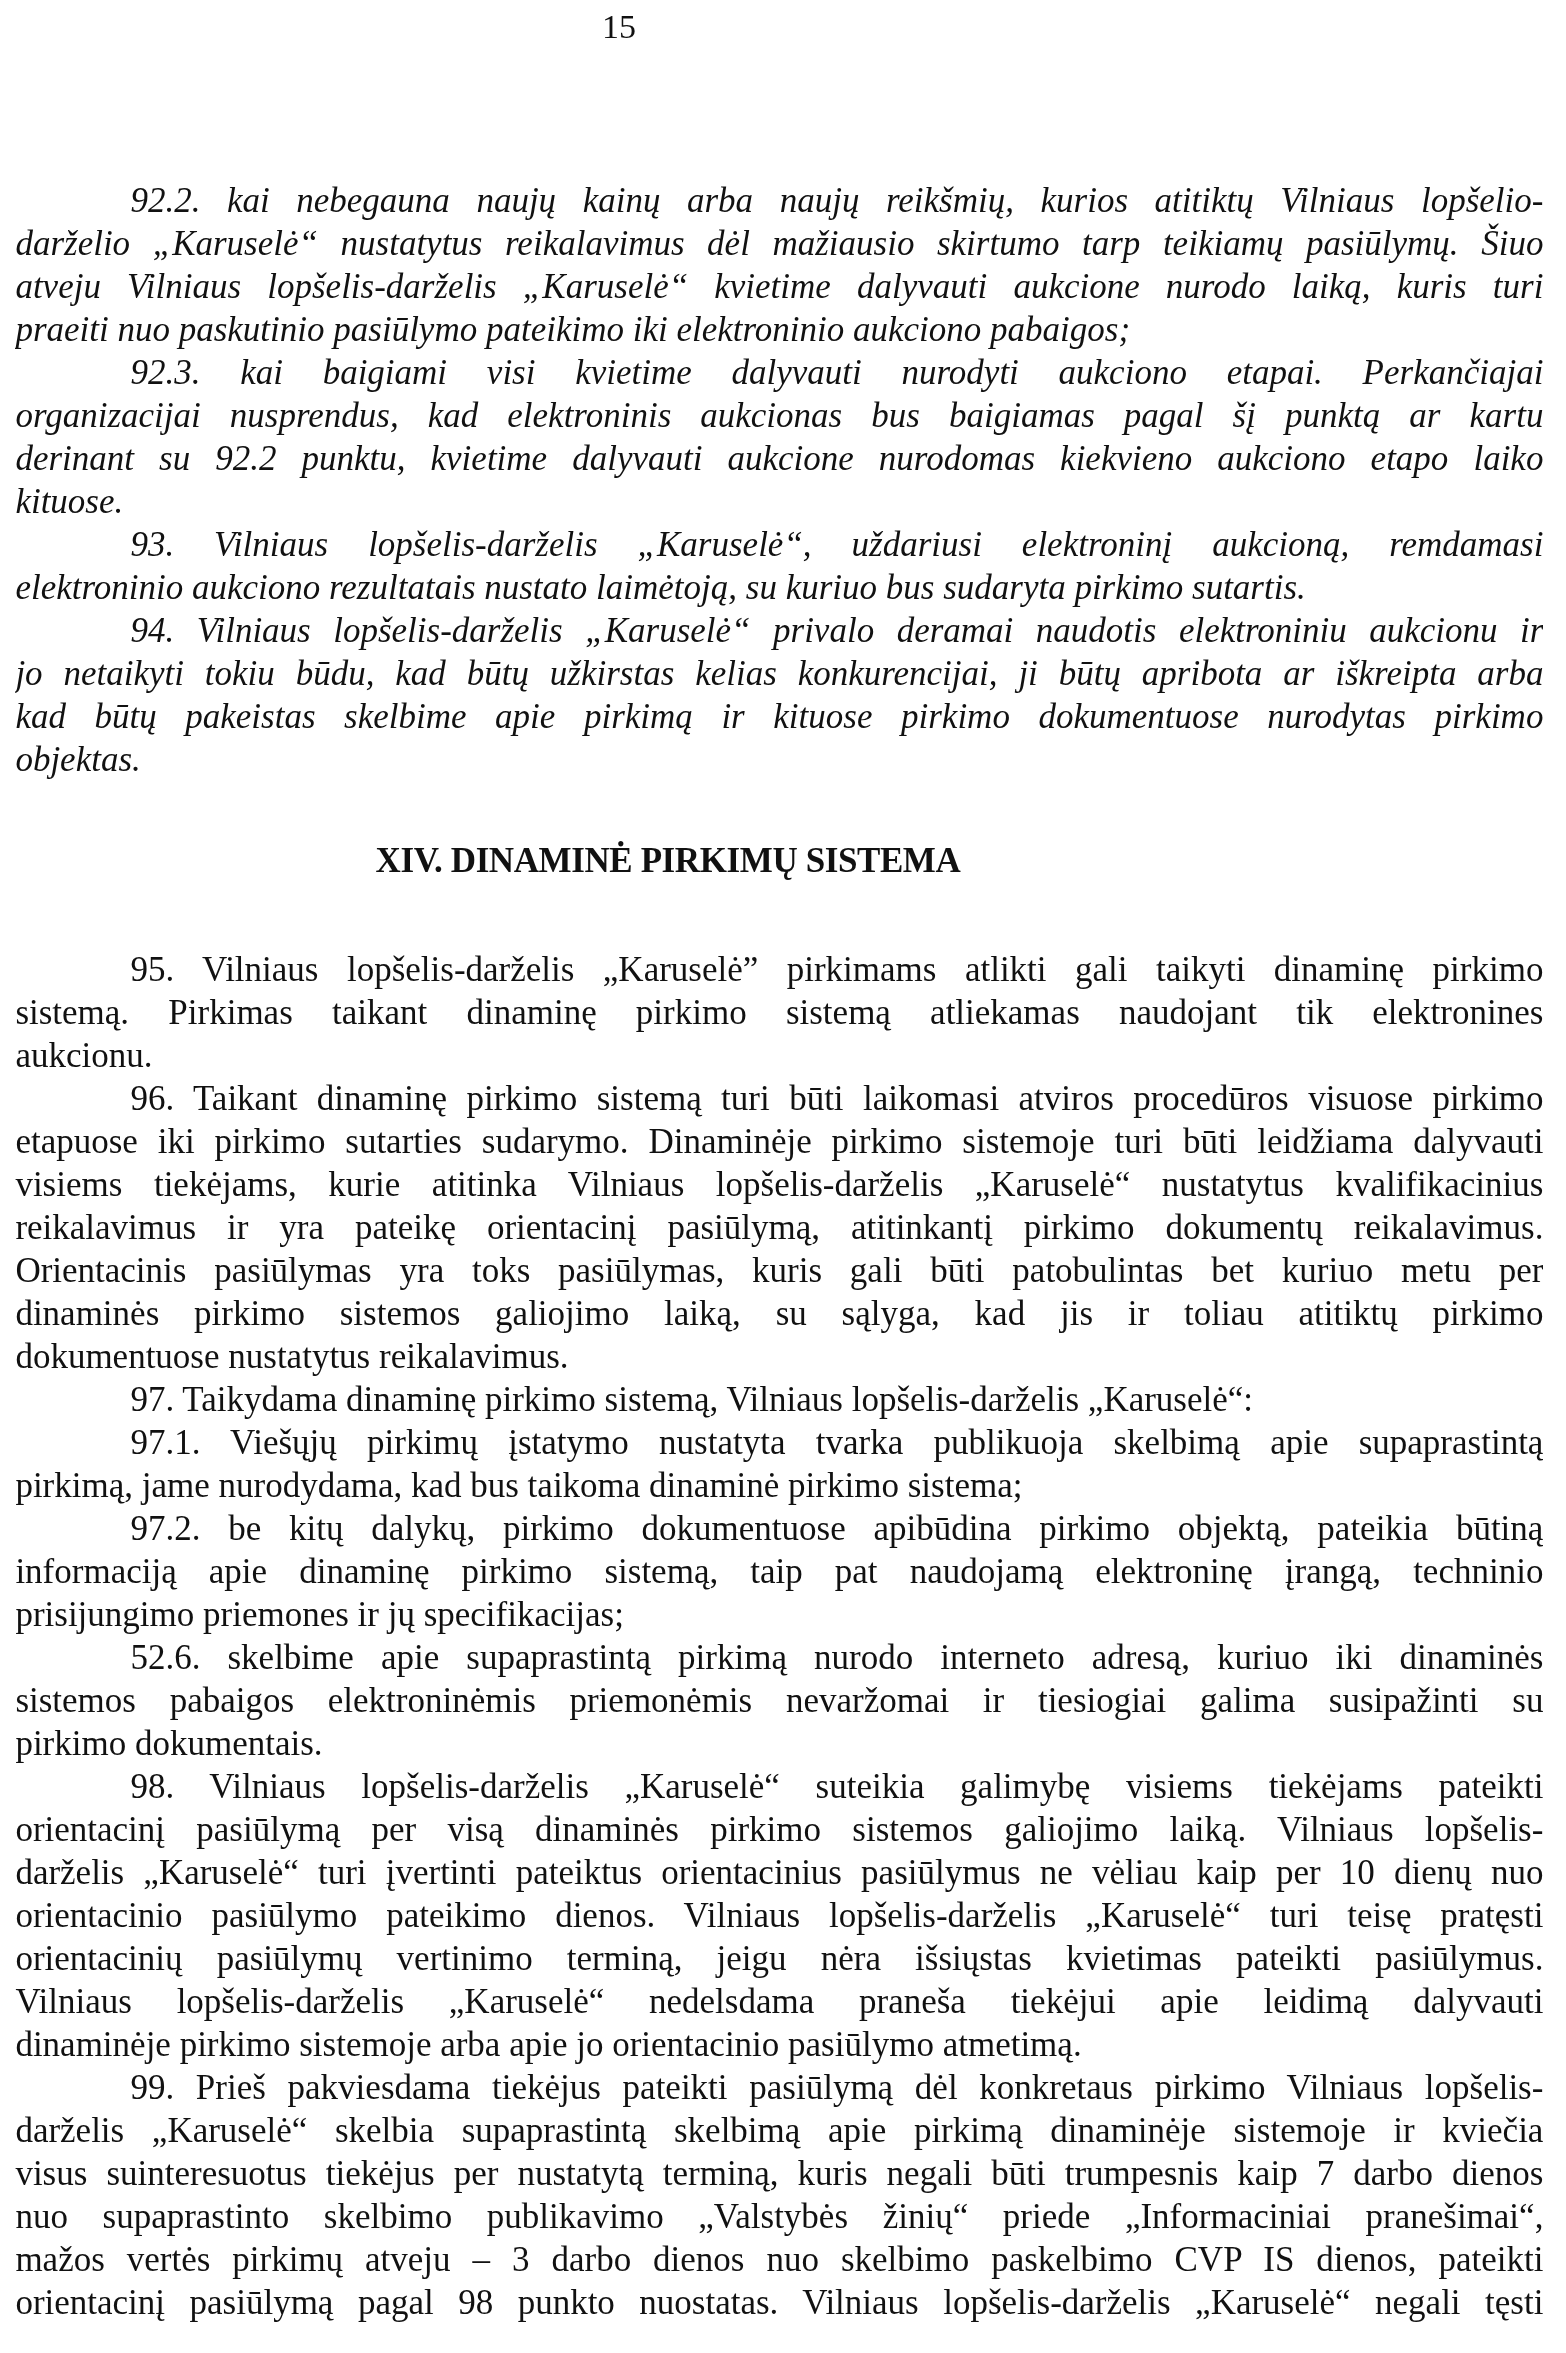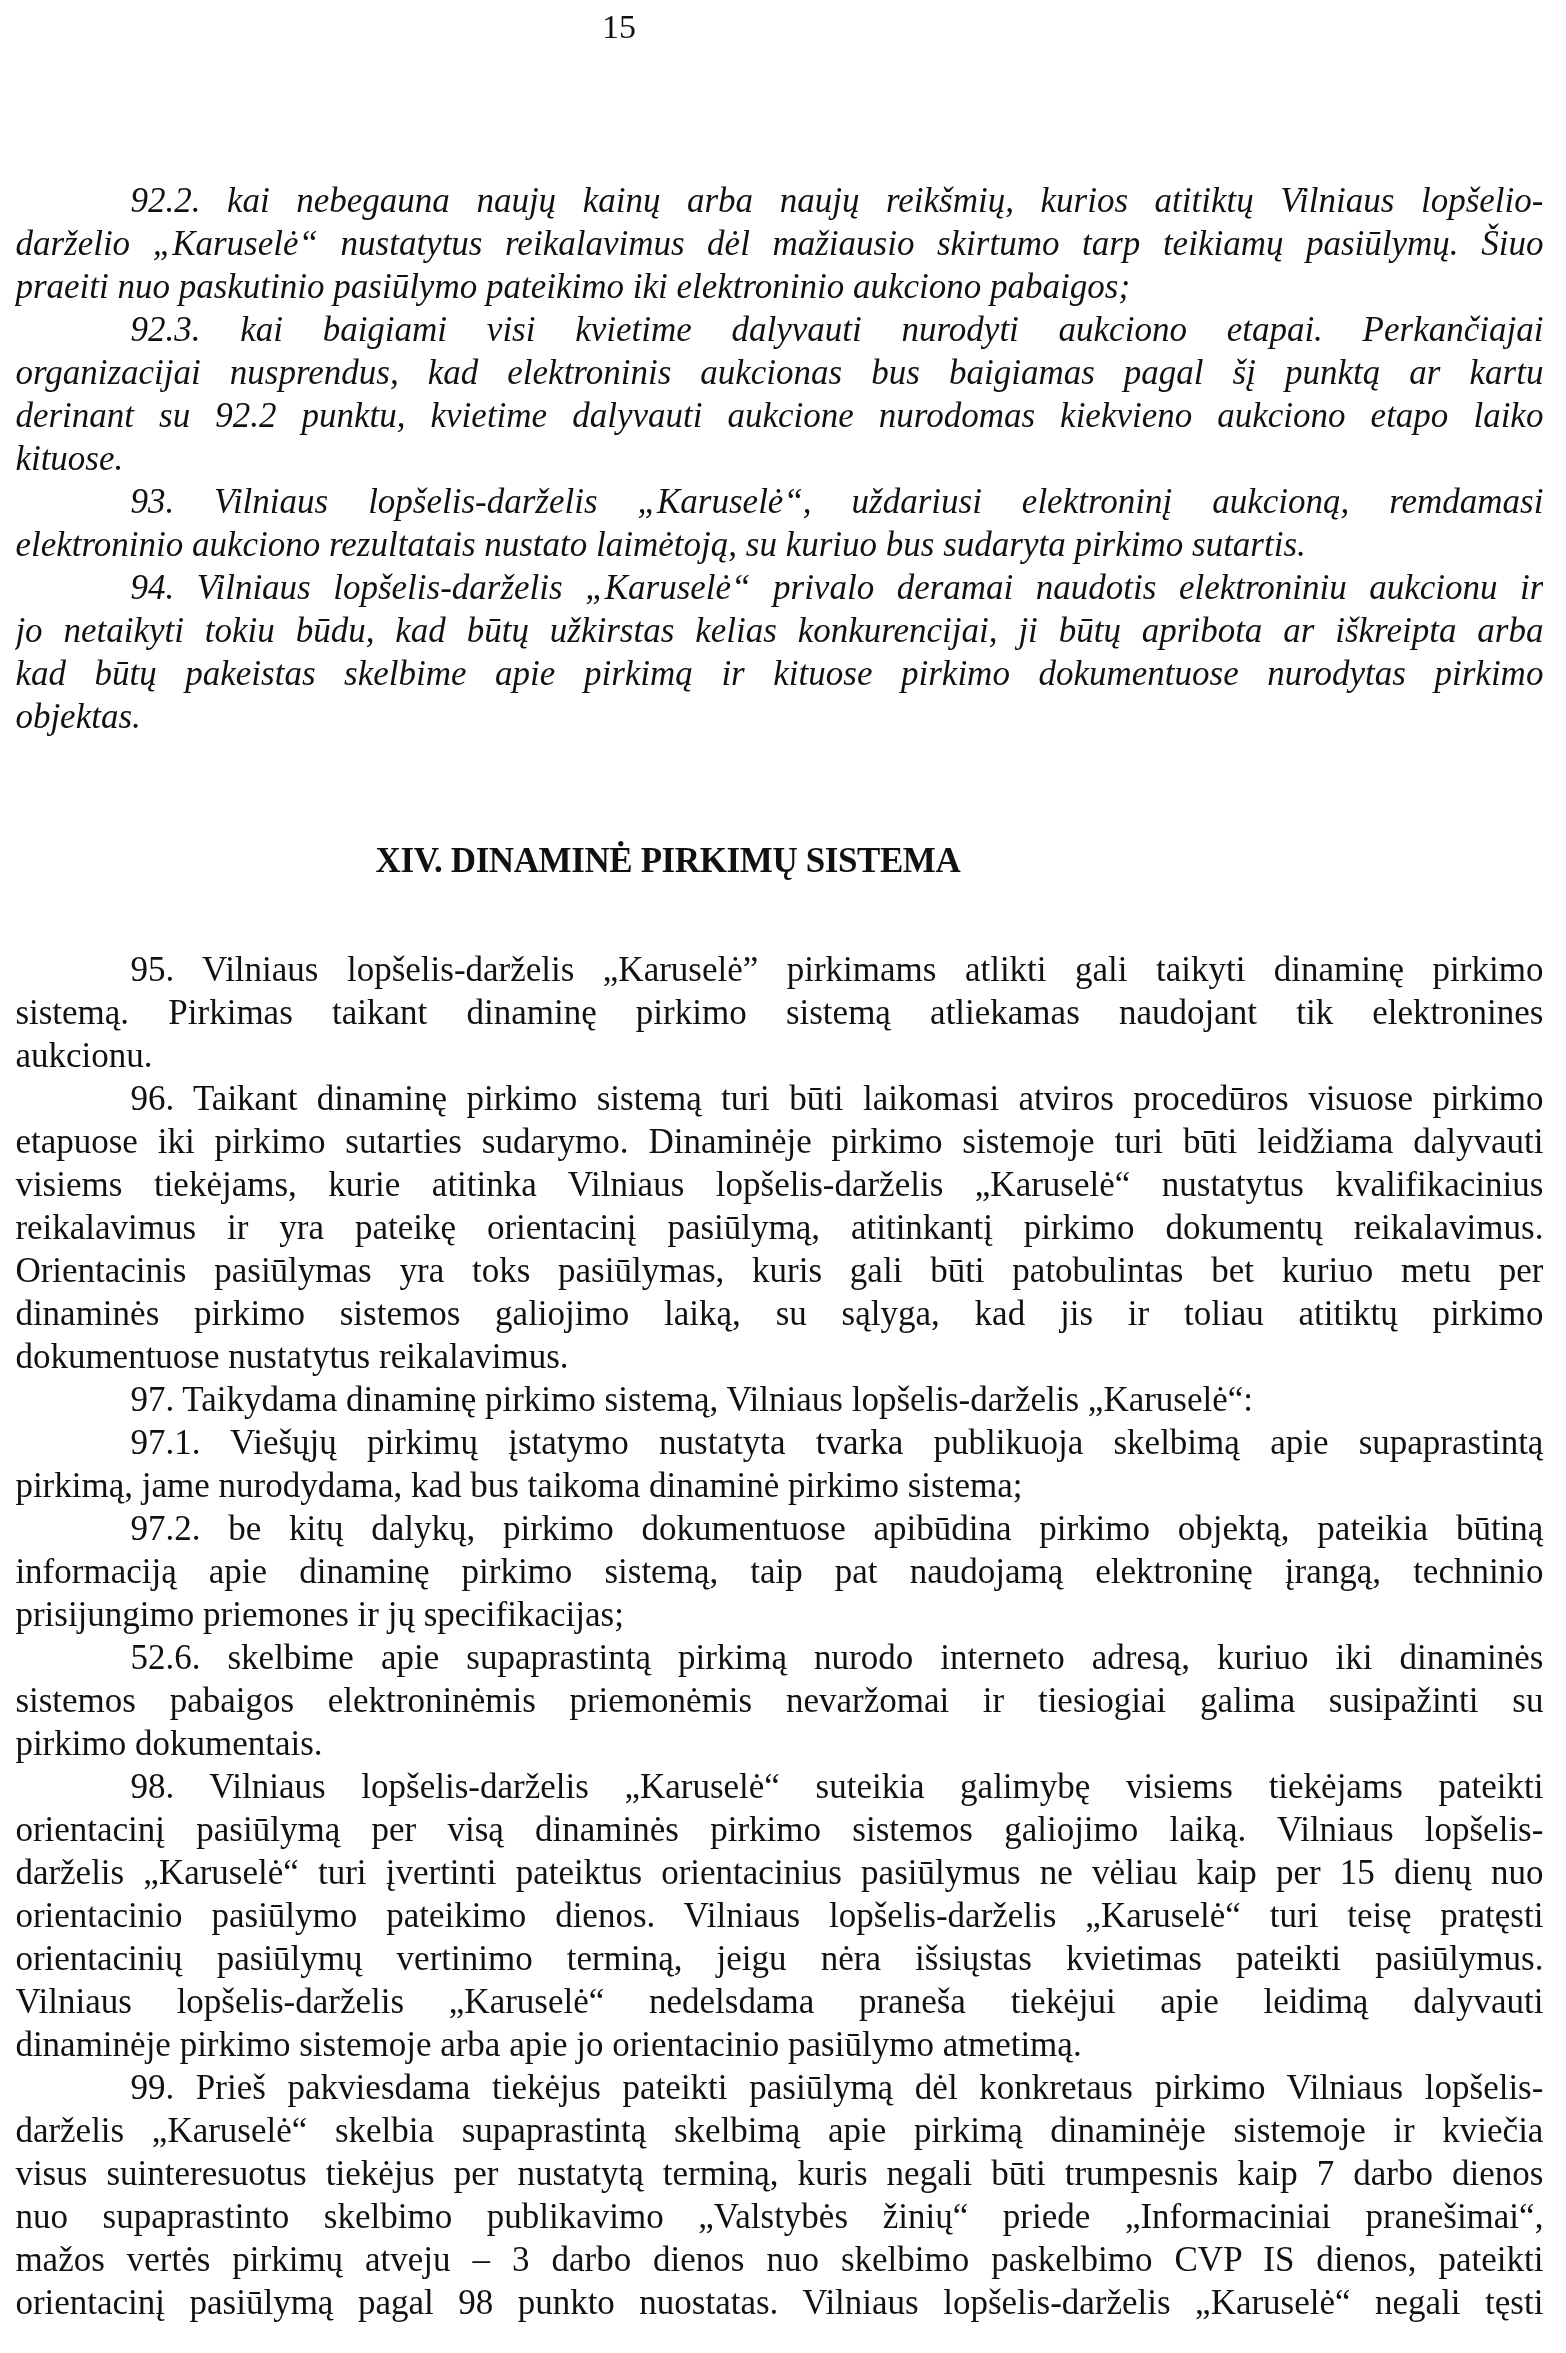--- a/index.html
+++ b/index.html
@@ -33,20 +33,21 @@
 </head>
 <body>
 
 <div class="page">
   <div class="page-number">15</div>
 
   <div class="body-block" id="block-before" style="top:179px;font-style:italic;">
       <div class="paragraph">
         <span class="line indent">92.2. kai nebegauna naujų kainų arba naujų reikšmių, kurios atitiktų Vilniaus lopšelio-</span>
         <span class="line">darželio „Karuselė“  nustatytus reikalavimus dėl mažiausio skirtumo tarp teikiamų pasiūlymų. Šiuo</span>
+        <span class="line">atveju Vilniaus lopšelis-darželis „Karuselė“ kvietime dalyvauti aukcione nurodo laiką, kuris turi</span>
         <span class="line last">praeiti nuo paskutinio pasiūlymo pateikimo iki elektroninio aukciono pabaigos;</span>
       </div>
       <div class="paragraph">
         <span class="line indent">92.3. kai baigiami visi kvietime dalyvauti nurodyti aukciono etapai. Perkančiajai</span>
         <span class="line">organizacijai nusprendus, kad elektroninis aukcionas bus baigiamas pagal šį punktą ar kartu</span>
         <span class="line">derinant su 92.2 punktu, kvietime dalyvauti aukcione nurodomas kiekvieno aukciono etapo laiko</span>
         <span class="line last">kituose.</span>
       </div>
       <div class="paragraph">
         <span class="line indent">93. Vilniaus lopšelis-darželis „Karuselė“, uždariusi elektroninį aukcioną, remdamasi</span>
@@ -90,21 +91,21 @@
         <span class="line last">prisijungimo priemones ir jų specifikacijas;</span>
       </div>
       <div class="paragraph">
         <span class="line indent">52.6. skelbime apie supaprastintą pirkimą nurodo interneto adresą, kuriuo iki dinaminės</span>
         <span class="line">sistemos pabaigos elektroninėmis priemonėmis nevaržomai ir tiesiogiai galima susipažinti su</span>
         <span class="line last">pirkimo dokumentais.</span>
       </div>
       <div class="paragraph">
         <span class="line indent">98. Vilniaus lopšelis-darželis „Karuselė“  suteikia galimybę visiems tiekėjams pateikti</span>
         <span class="line">orientacinį pasiūlymą per visą dinaminės pirkimo sistemos galiojimo laiką. Vilniaus lopšelis-</span>
-        <span class="line">darželis „Karuselė“  turi įvertinti pateiktus orientacinius pasiūlymus ne vėliau kaip per 15 dienų nuo</span>
+        <span class="line">darželis „Karuselė“  turi įvertinti pateiktus orientacinius pasiūlymus ne vėliau kaip per 10 dienų nuo</span>
         <span class="line">orientacinio pasiūlymo pateikimo dienos. Vilniaus lopšelis-darželis „Karuselė“  turi teisę pratęsti</span>
         <span class="line">orientacinių pasiūlymų vertinimo terminą, jeigu nėra išsiųstas kvietimas pateikti pasiūlymus.</span>
         <span class="line">Vilniaus lopšelis-darželis „Karuselė“ nedelsdama praneša tiekėjui apie leidimą dalyvauti</span>
         <span class="line last">dinaminėje pirkimo sistemoje arba apie jo orientacinio pasiūlymo atmetimą.</span>
       </div>
       <div class="paragraph">
         <span class="line indent">99. Prieš pakviesdama tiekėjus pateikti pasiūlymą dėl konkretaus pirkimo Vilniaus lopšelis-</span>
         <span class="line">darželis „Karuselė“  skelbia supaprastintą skelbimą apie pirkimą dinaminėje sistemoje ir kviečia</span>
         <span class="line">visus suinteresuotus tiekėjus per nustatytą terminą, kuris negali būti trumpesnis kaip 7 darbo dienos</span>
         <span class="line">nuo supaprastinto skelbimo publikavimo „Valstybės žinių“ priede „Informaciniai pranešimai“,</span>

